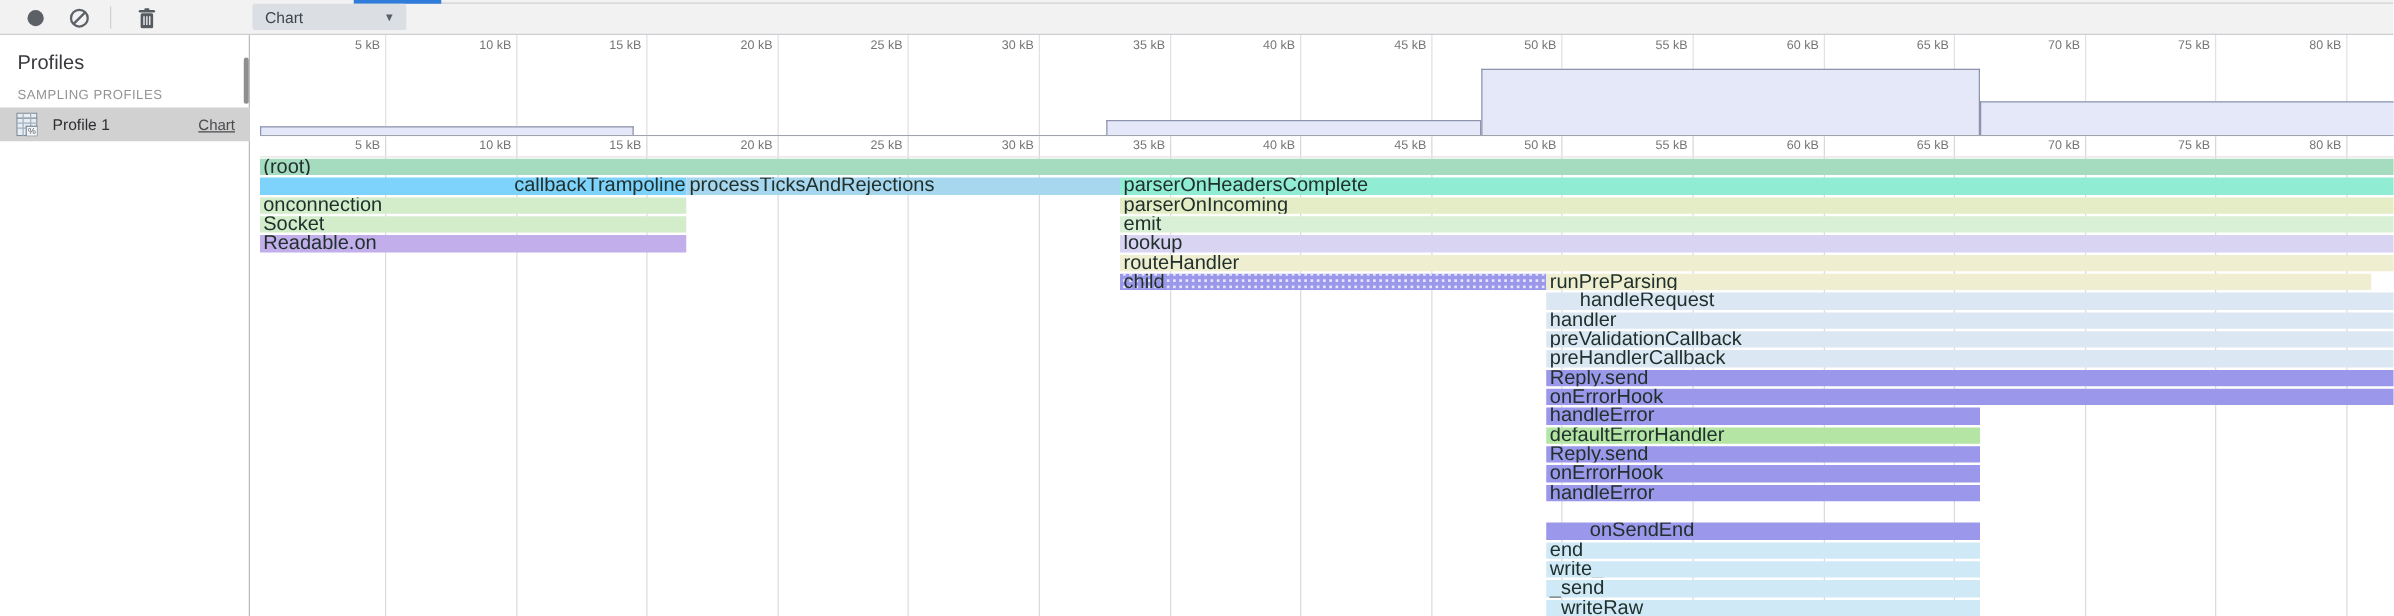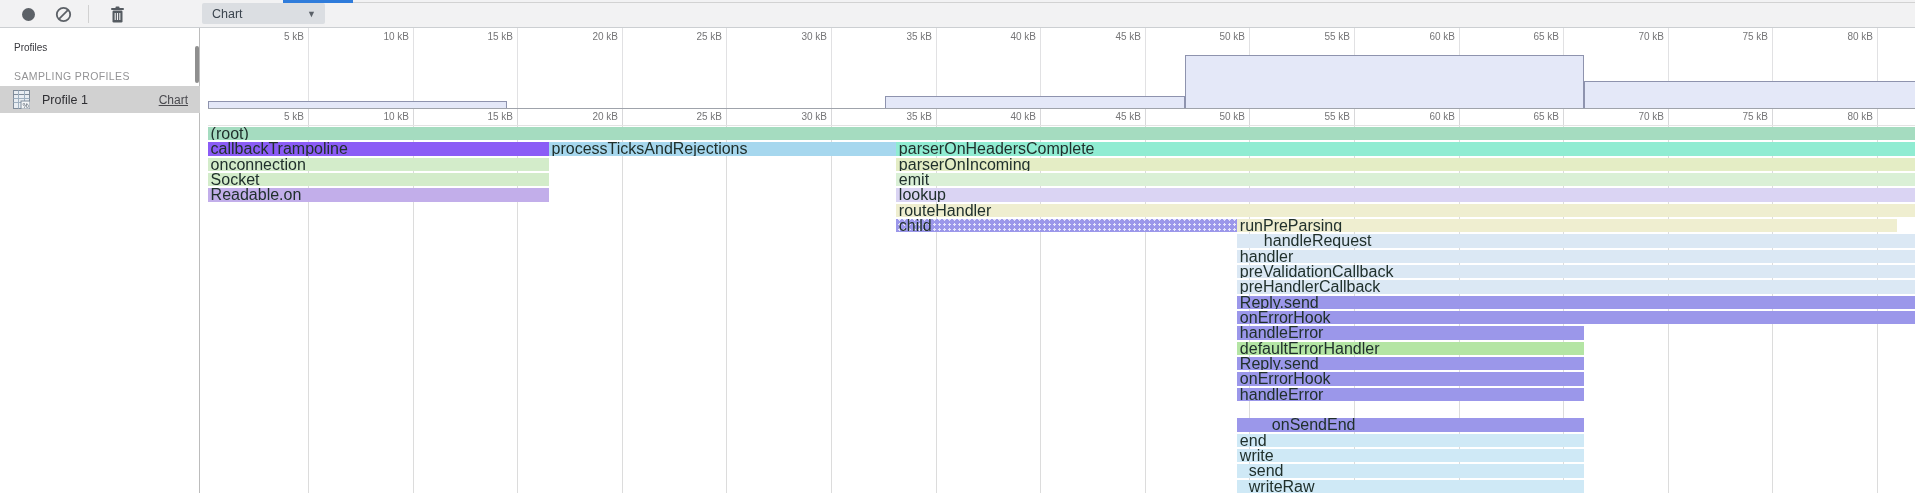--- a/index.html
+++ b/index.html
@@ -17,21 +17,21 @@
   #clear-btn{left:52px;width:22px;}
   #toolbar-sep{position:absolute;left:88px;top:5px;width:1px;height:18px;background:#d1d1d1;}
   #trash-btn{left:106px;width:22px;}
   #chart-select{position:absolute;left:202px;top:3px;width:123px;height:21px;background:#dbdee2;
                 border-radius:2px;display:flex;align-items:center;cursor:default;}
   #chart-select-label{font-size:12.5px;color:#3c454f;padding-left:10px;flex:1;}
   #chart-select-arrow{font-size:9px;color:#5a6068;padding-right:9px;}
   
   #sidebar{position:absolute;left:0;top:28px;width:200px;height:465px;background:#fff;
            border-right:1px solid #bcbcbc;box-sizing:border-box;}
-  #profiles-header{position:absolute;left:14px;top:14px;font-size:10px;color:#38383d;}
+  #profiles-header{position:absolute;left:14px;top:14px;font-size:16px;color:#38383d;}
   #sampling-label{position:absolute;left:14px;top:42px;font-size:10.5px;letter-spacing:.4px;color:#939395;}
   #profile-row{position:absolute;left:0;top:58px;width:200px;height:27px;background:#d1d1d1;
                display:flex;align-items:center;cursor:default;}
   #profile-icon{margin-left:13px;width:17px;height:19px;flex:none;}
   #profile-name{font-size:12.5px;color:#2f2f33;margin-left:12px;flex:1;}
   #save-link{font-size:12px;color:#4a4a4f;text-decoration:underline;margin-right:12px;}
   #sidebar-scroll-thumb{position:absolute;right:0px;top:18px;width:4px;height:37px;background:#8f8f8f;border-radius:2px;}
   
   #chart{position:absolute;left:208px;top:28px;width:1715px;height:465px;background:#fff;overflow:hidden;}
   #overview{position:absolute;left:0;top:0;width:1715px;height:80px;border-bottom:1px solid #9fa3ab;box-sizing:content-box;}
@@ -186,21 +186,21 @@
           <div class="vline" style="left: 937px; height: 367px; background: rgba(60, 60, 60, 0.18);"></div>
           <div class="vline" style="left: 1041px; height: 367px; background: rgba(60, 60, 60, 0.18);"></div>
           <div class="vline" style="left: 1146px; height: 367px; background: rgba(60, 60, 60, 0.18);"></div>
           <div class="vline" style="left: 1251px; height: 367px; background: rgba(60, 60, 60, 0.18);"></div>
           <div class="vline" style="left: 1355px; height: 367px; background: rgba(60, 60, 60, 0.18);"></div>
           <div class="vline" style="left: 1460px; height: 367px; background: rgba(60, 60, 60, 0.18);"></div>
           <div class="vline" style="left: 1564px; height: 367px; background: rgba(60, 60, 60, 0.18);"></div>
           <div class="vline" style="left: 1669px; height: 367px; background: rgba(60, 60, 60, 0.18);"></div>
         </div>
     <div class="frame" style="left: -0.416px; width: 1715.42px; top: 1px; background-color: rgb(165, 220, 192);">(root)</div>
-        <div class="frame" style="left: -0.416px; width: 340.996px; top: 16.33px; background-color: #8b5cf6;">callbackTrampoline</div>
+        <div class="frame" style="left: -0.416px; width: 340.996px; top: 16.33px; background-color: #7dd3fc; text-align: right;">callbackTrampoline</div>
         <div class="frame" style="left: 340.58px; width: 347.272px; top: 16.33px; background-color: rgb(166, 215, 238);">processTicksAndRejections</div>
         <div class="frame" style="left: 687.852px; width: 1027.15px; top: 16.33px; background-color: rgb(144, 236, 210);">parserOnHeadersComplete</div>
         <div class="frame" style="left: -0.416px; width: 340.996px; top: 31.66px; background-color: rgb(211, 236, 202);">onconnection</div>
         <div class="frame" style="left: 687.852px; width: 1027.15px; top: 31.66px; background-color: rgb(228, 237, 197);">parserOnIncoming</div>
         <div class="frame" style="left: -0.416px; width: 340.996px; top: 46.99px; background-color: rgb(211, 236, 202);">Socket</div>
         <div class="frame" style="left: 687.852px; width: 1027.15px; top: 46.99px; background-color: rgb(218, 240, 214);">emit</div>
         <div class="frame" style="left: -0.416px; width: 340.996px; top: 62.32px; background-color: rgb(194, 174, 234);">Readable.on</div>
         <div class="frame" style="left: 687.852px; width: 1027.15px; top: 62.32px; background-color: rgb(218, 212, 243);">lookup</div>
         <div class="frame" style="left: 687.852px; width: 1027.15px; top: 77.65px; background-color: rgb(239, 238, 208);">routeHandler</div>
         <div class="frame dots" style="left: 687.852px; width: 340.996px; top: 92.98px; background-color: rgb(155, 151, 234);">child</div>

